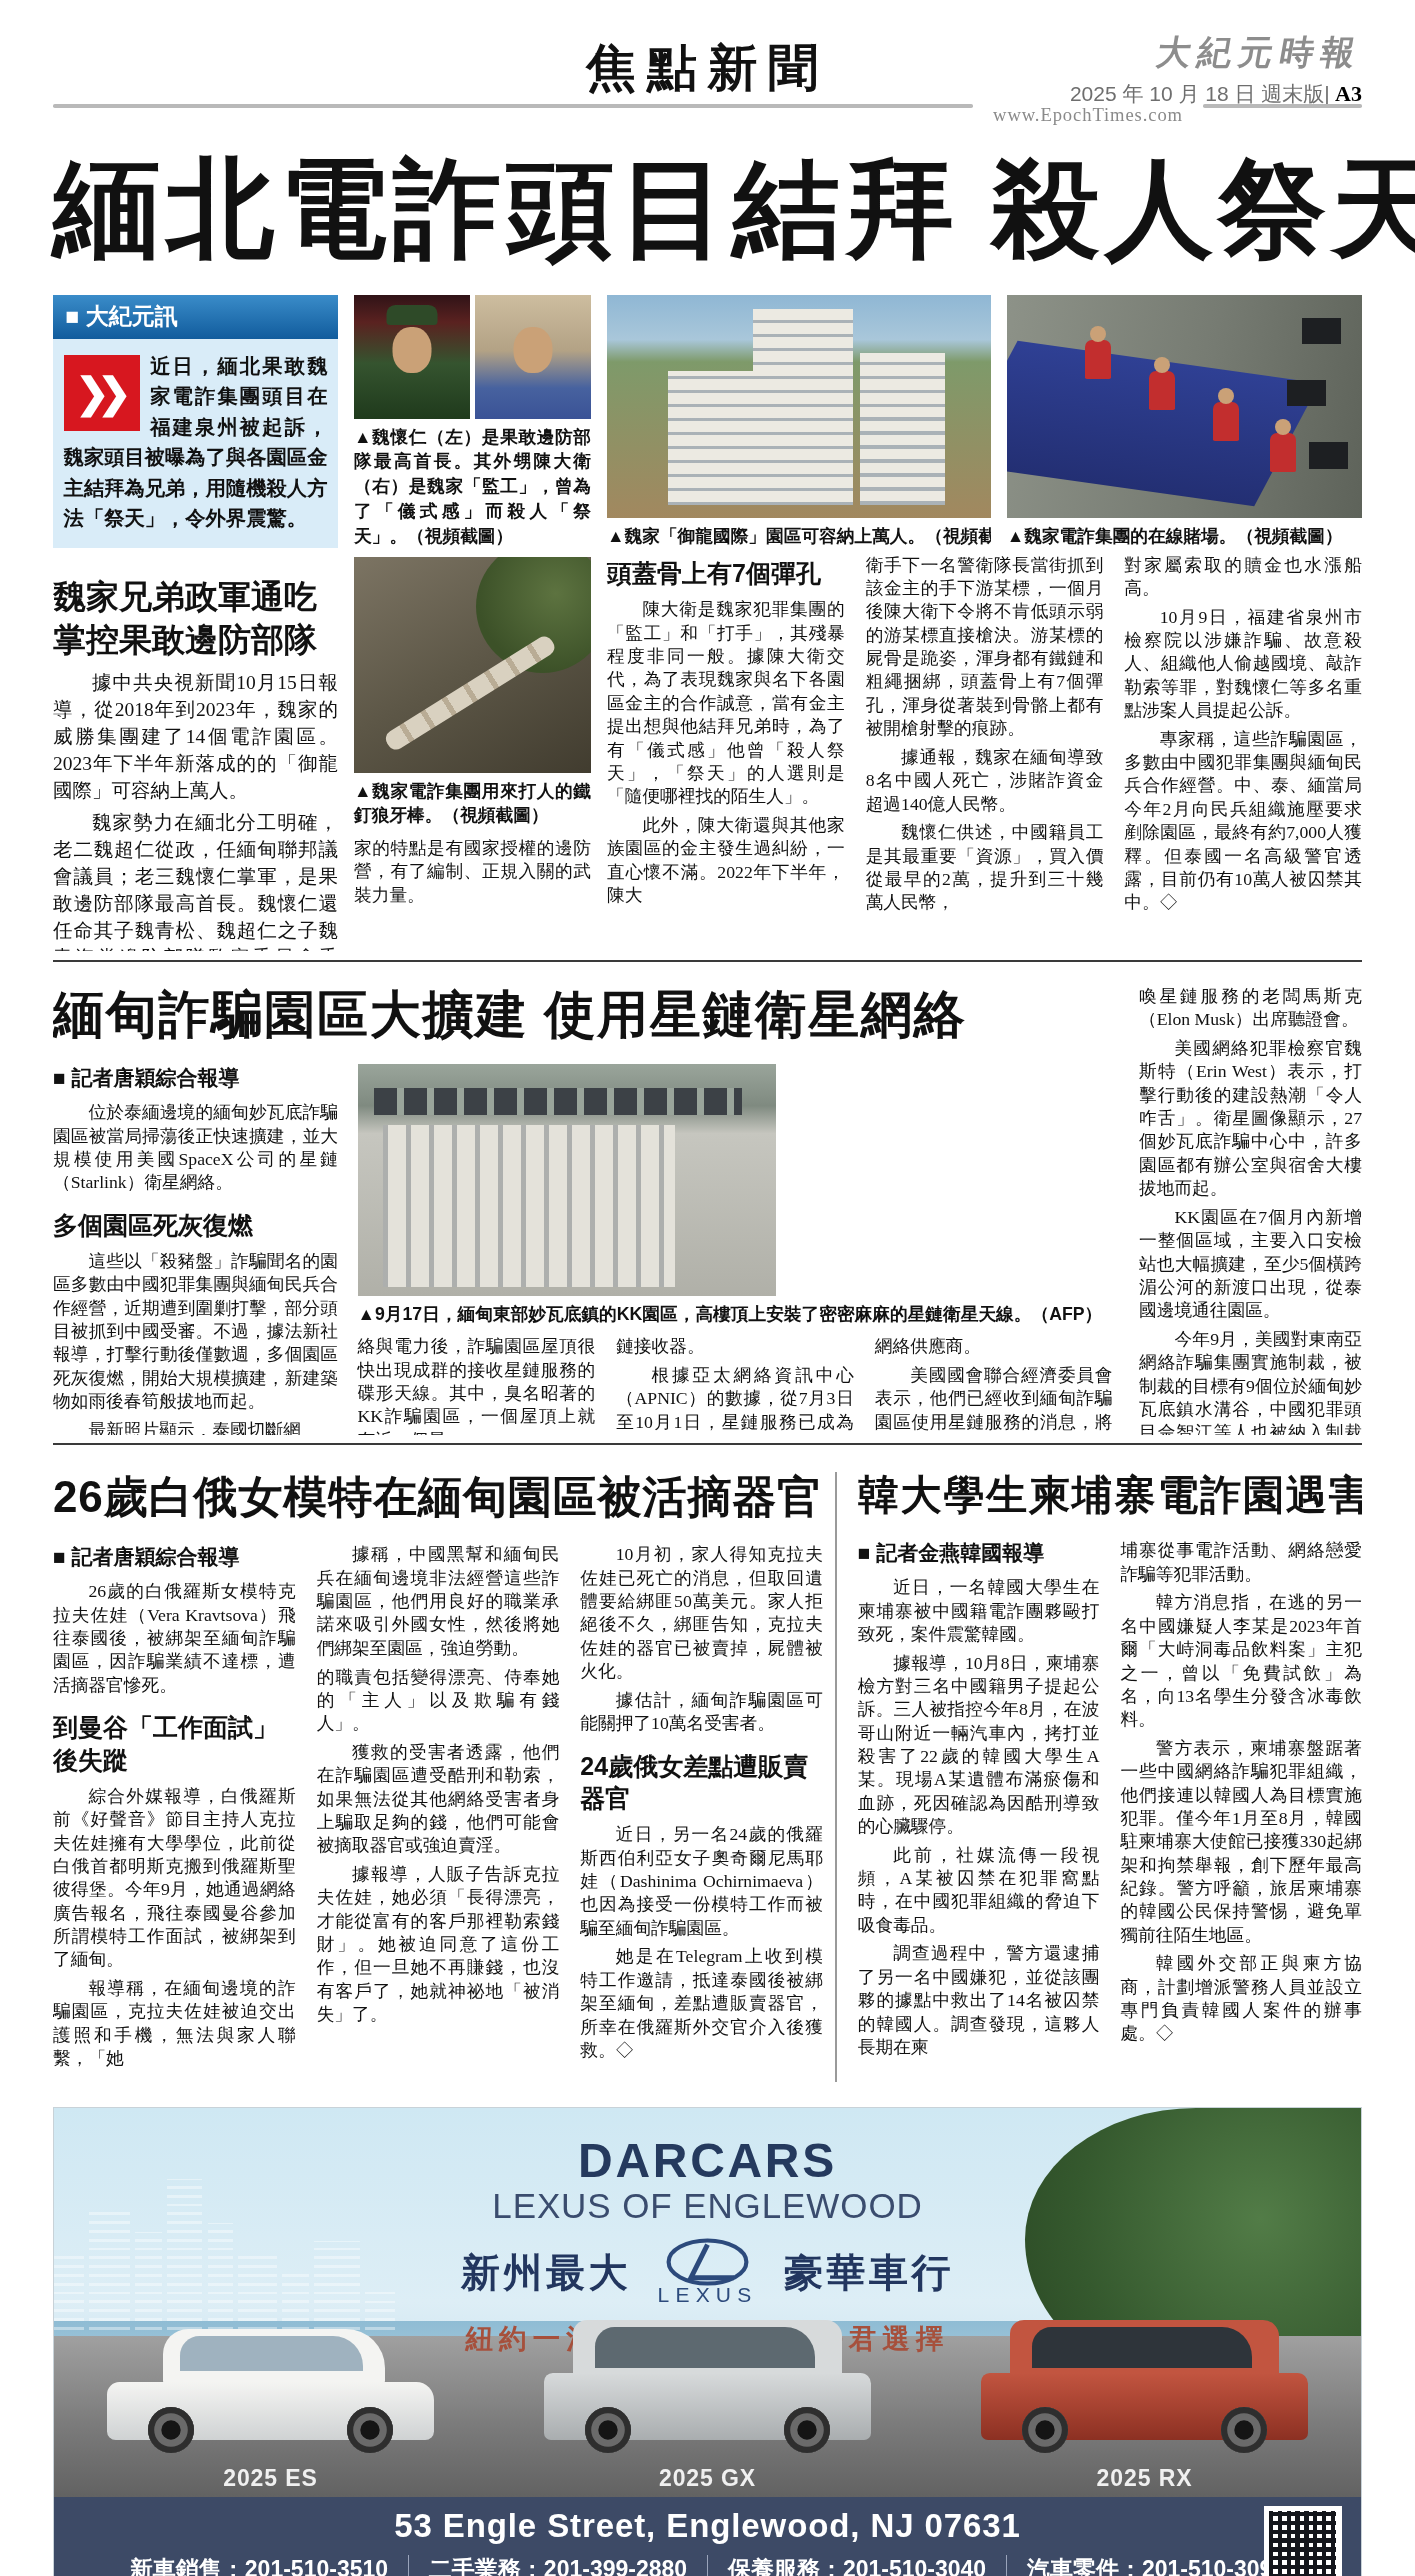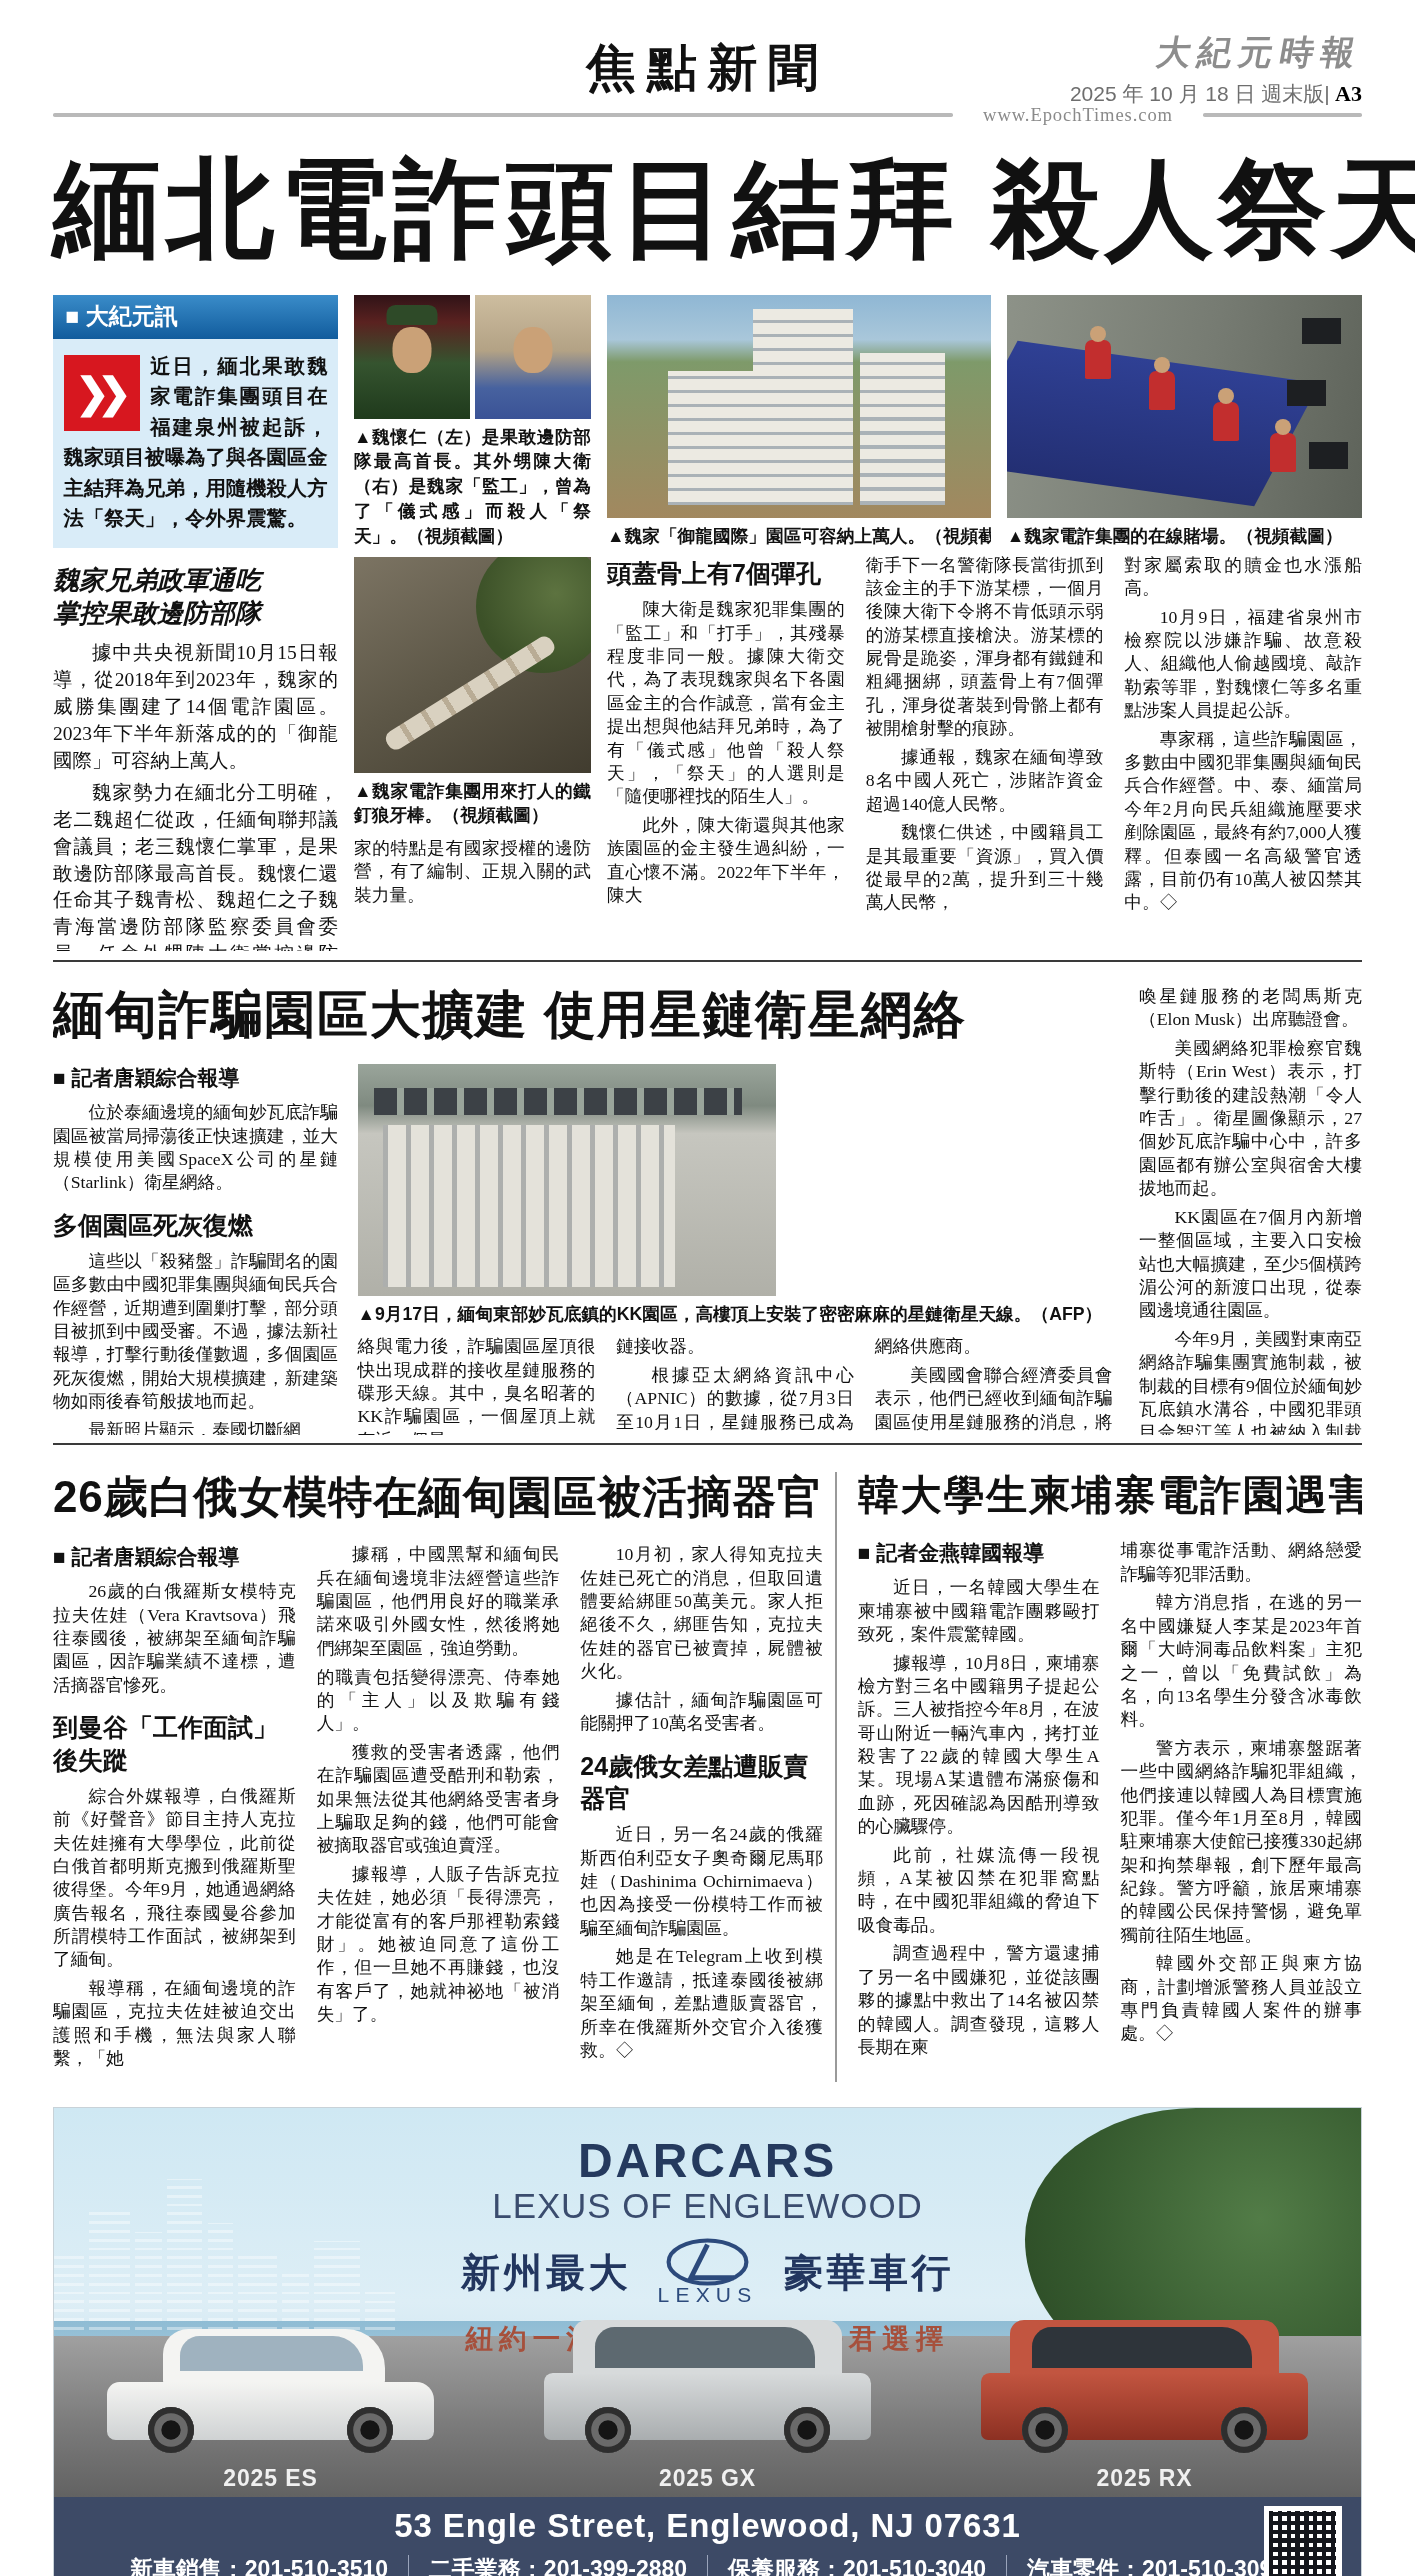--- a/index.html
+++ b/index.html
@@ -9,21 +9,21 @@
 
   
   .hdr{position:relative;height:134px;}
   .section-title{position:absolute;left:50%;top:35px;transform:translateX(-50%);
       font-family:"Liberation Sans",sans-serif;font-weight:900;font-size:50px;letter-spacing:10.6px;white-space:nowrap;}
   .masthead{position:absolute;right:0;top:30px;text-align:right;}
   .masthead-name{font-family:"Liberation Serif",serif;font-weight:bold;font-size:34px;color:#8d8d8d;
       letter-spacing:7px;transform:skewX(-10deg);display:inline-block;}
   .dateline-row{margin-top:3.5px;font-family:"Liberation Sans",sans-serif;font-size:21px;color:#6e6e6e;}
   .page-no{font-family:"Liberation Serif",serif;font-weight:bold;font-size:22px;color:#000;margin-left:5.3px;}
-  .web-row{position:absolute;left:0;right:0;top:104px;display:flex;align-items:center;gap:30px;}
+  .web-row{position:absolute;left:0;right:0;top:104px;display:flex;align-items:flex-start;gap:20px;}
   .web-line{flex:1;height:3.5px;background:#b9b9b9;border-radius:1.8px;}
   .web-text{font-size:18.6px;color:#8a8a8a;letter-spacing:0.9px;}
 
   
   .lead-h{font-size:108px;font-weight:900;letter-spacing:5.3px;white-space:nowrap;text-align:center;
       line-height:1.28;margin:7px 0 16px;font-family:"Liberation Serif",serif;}
 
   
   p.b{font-size:17.7px;line-height:1.32;text-align:justify;margin:0 0 5.3px;text-indent:2em;}
   p.b.cont{text-indent:0;}
@@ -41,21 +41,21 @@
   .a1-right{flex:1;min-width:0;}
   .kicker{background:#d9ecf8;}
   .kicker-hd{background:linear-gradient(180deg,#3a8cc9 0%,#115c9d 100%);color:#fff;
       font-family:"Liberation Sans",sans-serif;font-weight:bold;font-size:23px;padding:6.2px 12.4px;}
   .kicker-bd{padding:12.4px 10.6px 14px;}
   .epoch-logo{float:left;width:76px;height:76px;background:#d7171f;color:#fff;margin:3.5px 10.6px 3.5px 0;
       display:flex;align-items:center;justify-content:center;font-family:"Liberation Sans",sans-serif;
       font-weight:900;font-size:41px;letter-spacing:-12.4px;padding-right:8.8px;box-sizing:border-box;}
   .kicker-bd p{font-family:"Liberation Sans",sans-serif;font-weight:bold;font-size:20.3px;line-height:1.5;
       text-align:justify;margin:0;}
-  .a1-sub1{margin-top:16px;font-size:26px;font-style:italic;}
+  .a1-sub1{margin-top:28px;font-size:33px;}
 
   .ph{position:relative;overflow:hidden;background:#999;}
   .ph-men{height:124px;display:flex;gap:5.3px;background:#fff;}
   .ph-men .pp{position:relative;flex:1;}
   .ph-men .pp.g{background:linear-gradient(180deg,#301317 0%,#5a2220 22%,#35542f 55%,#1f3a1c 100%);}
   .ph-men .pp.m{background:linear-gradient(180deg,#cdbd9f 0%,#bda océ?,#b3a285 45%,#47629f 75%,#3a5296 100%);}
   .face{position:absolute;left:50%;top:26%;width:39px;height:46px;transform:translateX(-50%);
       background:#caa177;border-radius:46%;}
   .cap-hat{position:absolute;left:50%;top:8%;width:51px;height:19.5px;transform:translateX(-50%);
       background:#2e4a28;border-radius:8.8px 8.8px 3.5px 3.5px;}

